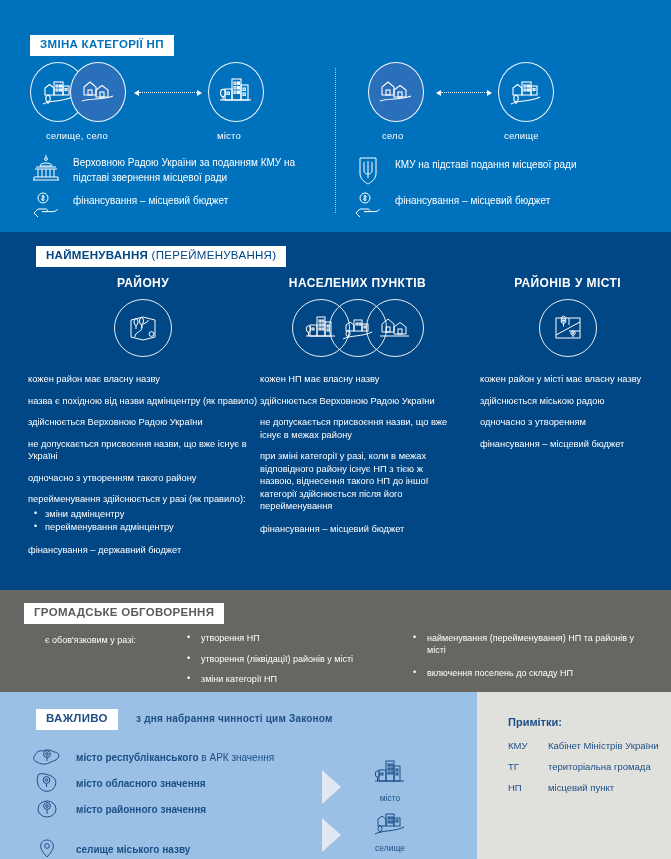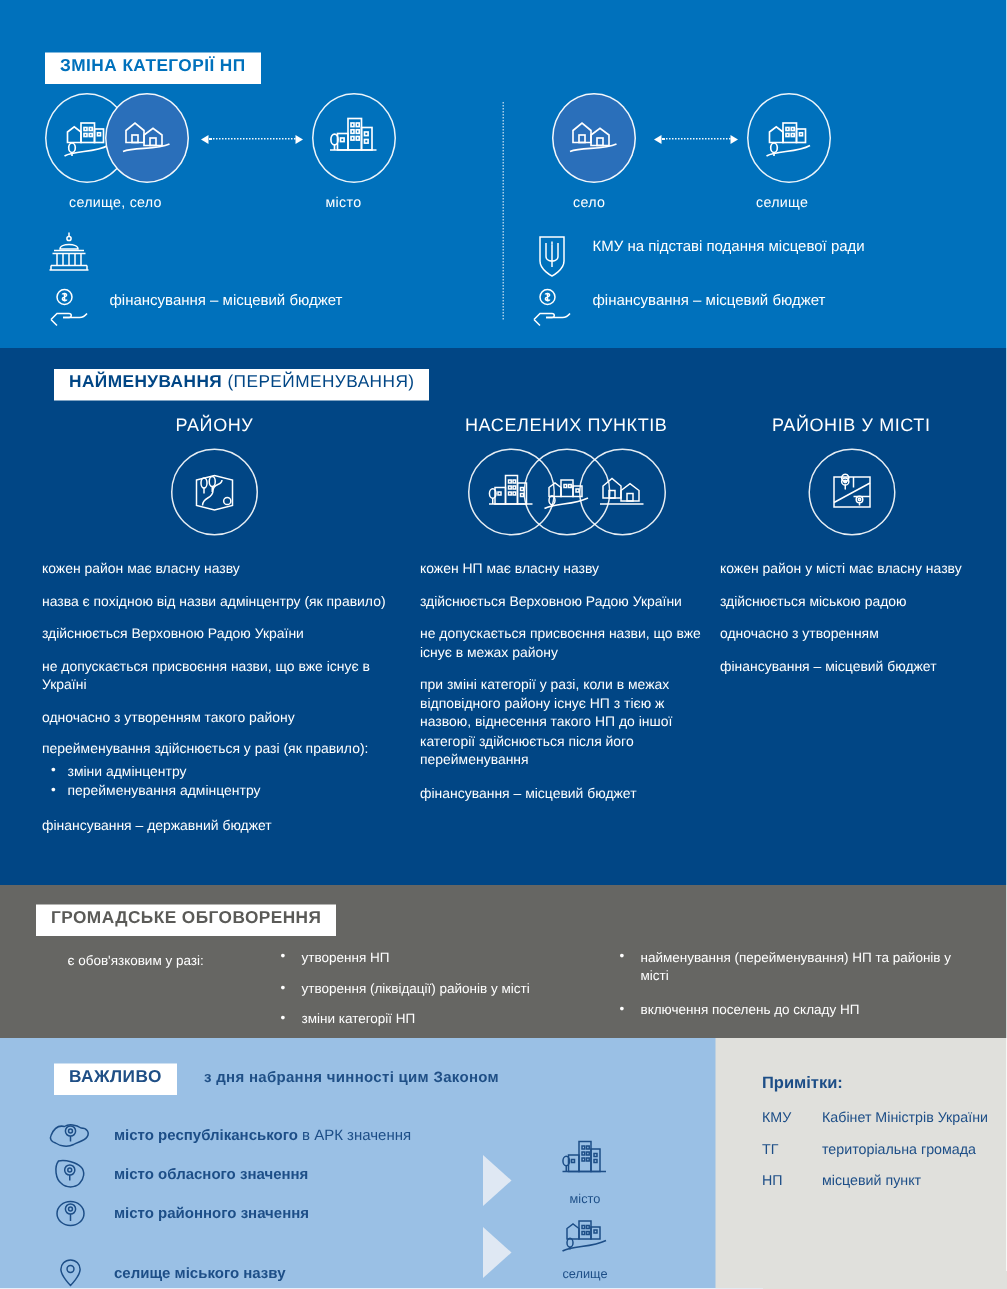--- a/index.html
+++ b/index.html
@@ -78,24 +78,24 @@
   .fact .tx { font-size: 10px; line-height: 1.45; color:#fff; padding-top: 2px; }
 
   
   .sec2 {
     position: absolute; left: 0; top: 232px; width: 671px; height: 358px;
     background: #014685; color: #ffffff;
   }
   .sec2 .badge-wrap { position: absolute; left: 36px; top: 13px; }
   .col { position: absolute; top: 44px; }
   .col.c1 { left: 28px;  width: 230px; }
-  .col.c2 { left: 280px; width: 195px; }
+  .col.c2 { left: 260px; width: 195px; }
   .col.c3 { left: 480px; width: 175px; }
   .col-title {
-    font-size: 12px; font-weight: normal; letter-spacing: .4px;
+    font-size: 12px; font-weight: bold; letter-spacing: .4px;
     text-align: center; margin-bottom: 9px;
   }
   .col.c1 .col-title, .col.c3 .col-title { text-align: center; }
   .icon-hold { display: flex; justify-content: center; margin-bottom: 14px; height: 60px; }
   .o-circ {
     width: 58px; height: 58px; border-radius: 50%;
     border: 1.3px solid rgba(255,255,255,.9);
     display: flex; align-items: center; justify-content: center;
   }
   .tri-circ { position: relative; width: 132px; height: 58px; }
@@ -247,20 +247,21 @@
               <circle cx="14" cy="5" r="1.4"></circle>
             <path d="M8 12 C8 8 20 8 20 12Z"></path>
             <path d="M4 13 L24 13"></path>
               <path d="M3 15 L25 15"></path>
             <path d="M6 15 L6 23 M10 15 L10 23 M14 15 L14 23 M18 15 L18 23 M22 15 L22 23"></path>
             <path d="M2 23 L26 23"></path>
               <path d="M1 26 L27 26"></path>
               <path d="M2 23 L2 26 M26 23 L26 26"></path>
           </svg>
         </span>
+        <span class="tx">Верховною Радою України за поданням КМУ на підставі звернення місцевої ради</span>
       </div>
 
       <div class="fact" style="left:0; top:130px; width:285px;">
         <span class="ic">
           <svg width="28" height="26" viewBox="0 0 28 26" fill="none" stroke="#fff" stroke-width="1">
             <circle cx="11" cy="6" r="5"></circle>
               <path d="M11 3.2 L11 9 M9.6 4.4 C9.6 3.4 12.4 3.4 12.4 4.8 C12.4 6.2 9.6 5.6 9.6 7.2 C9.6 8.6 12.4 8.6 12.4 7.6"></path>
             <path d="M2 21 L6 17 L14 17 C16 17 16 19.6 14 19.6 L10 19.6"></path>
             <path d="M10 19.6 L21 19.6 C24 19.6 26 17 26 17"></path>
             <path d="M2 21 L6 25"></path>

